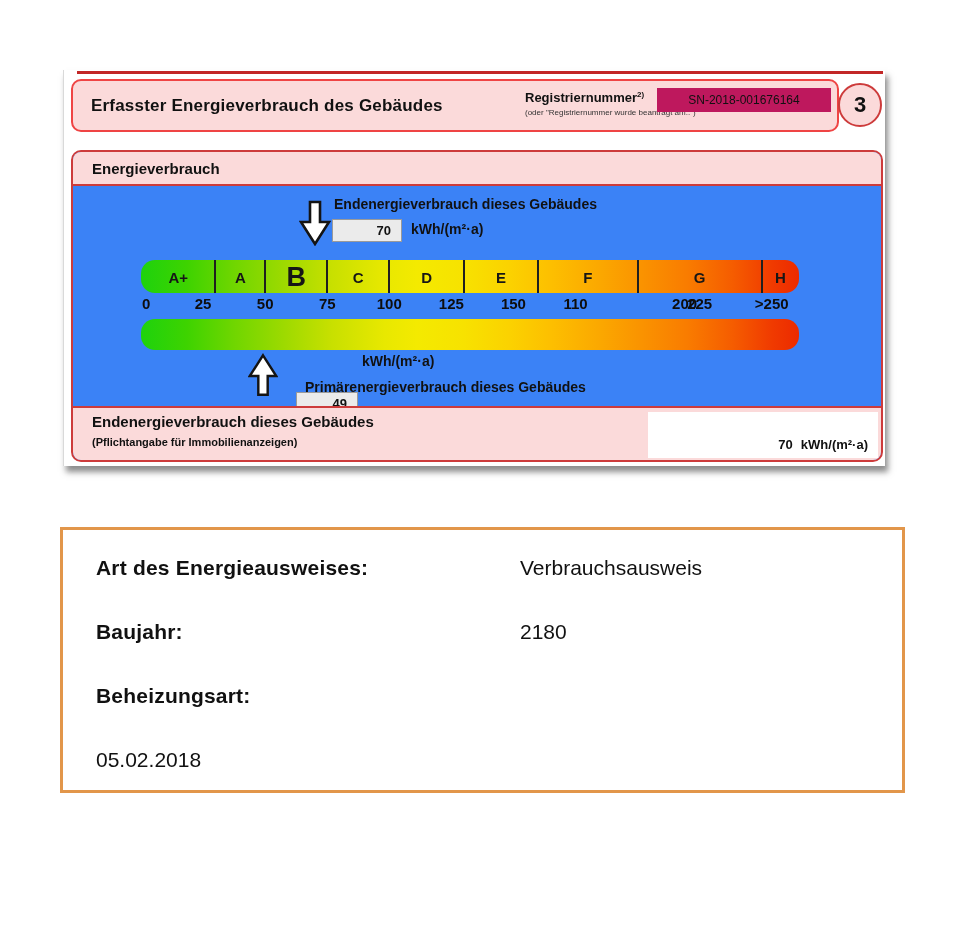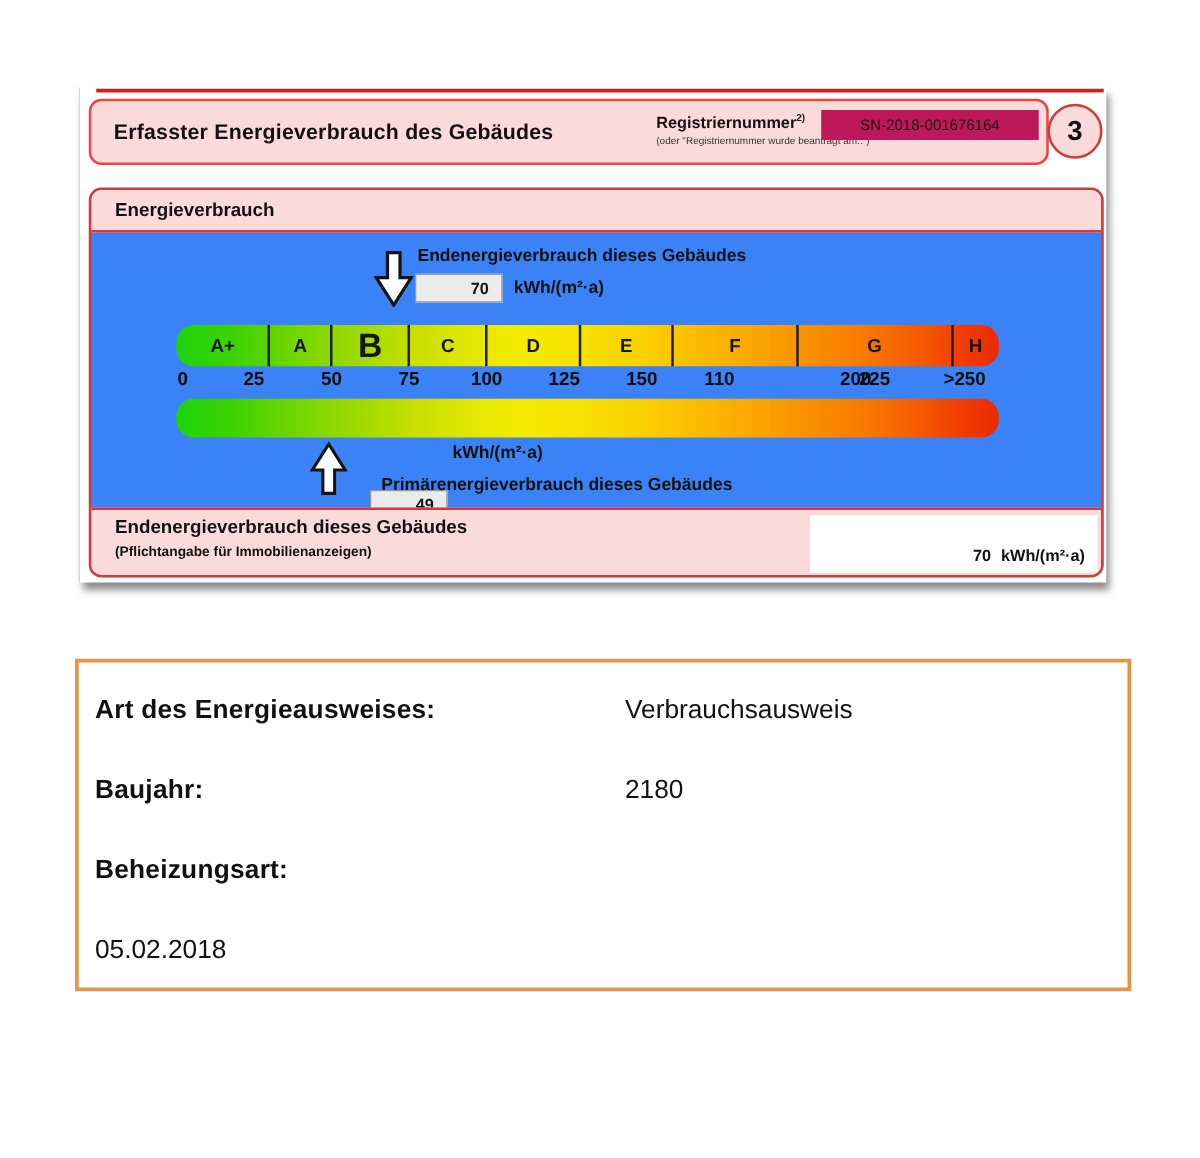--- a/index.html
+++ b/index.html
@@ -90,21 +90,21 @@
     position:absolute; right:3px; top:4px; width:230px; height:46px; background:#ffffff;
     display:flex; align-items:flex-end; justify-content:flex-end; gap:8px;
     padding:4px 10px 6px 4px; font-size:13px; font-weight:bold;
   }
 
   
   .info-box {
     position:absolute; left:60px; top:527px; width:845px; height:266px;
     border:3px solid #e2964a; background:#fff; padding-top:6px;
   }
-  .info-row { display:grid; grid-template-columns:424px 1fr; height:64px; align-items:center; padding-left:13px; }
+  .info-row { display:grid; grid-template-columns:424px 1fr; height:64px; align-items:center; padding-left:33px; }
   .info-label { font-size:21px; font-weight:bold; letter-spacing:.2px; }
   .info-value { font-size:21px; }
 </style>
 </head>
 <body>
 
 <div class="page">
 
   <div class="scan">
     <div class="top-line"></div>

